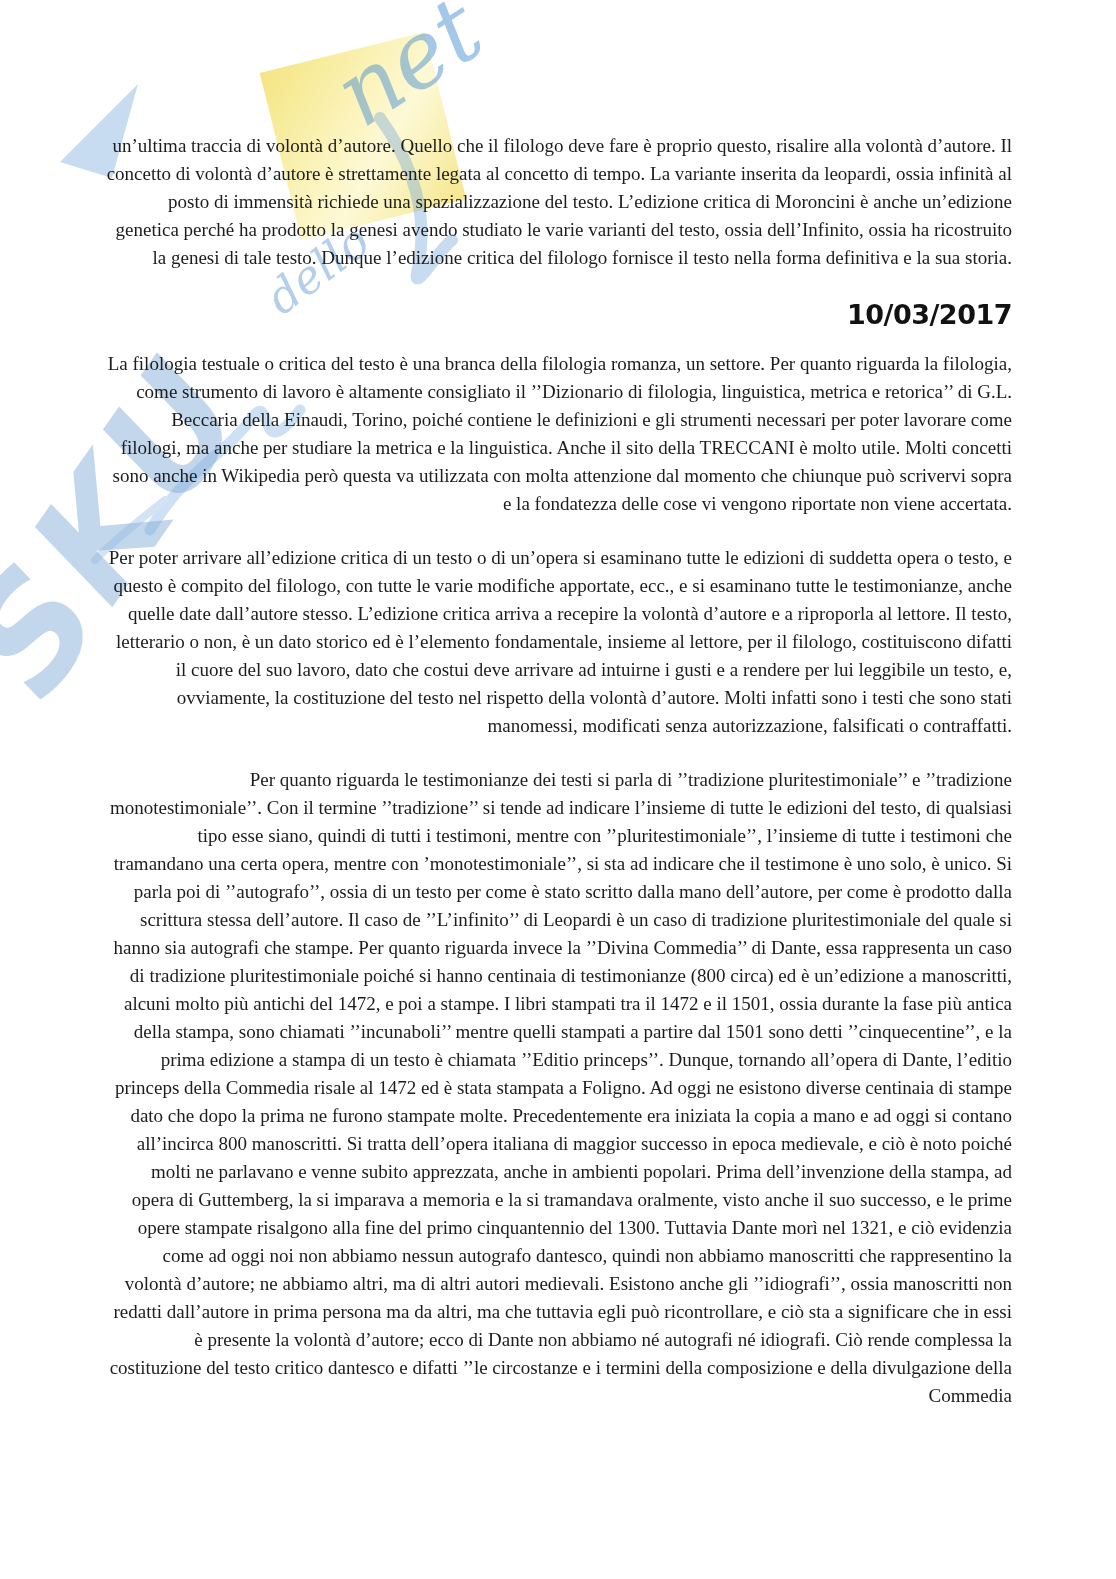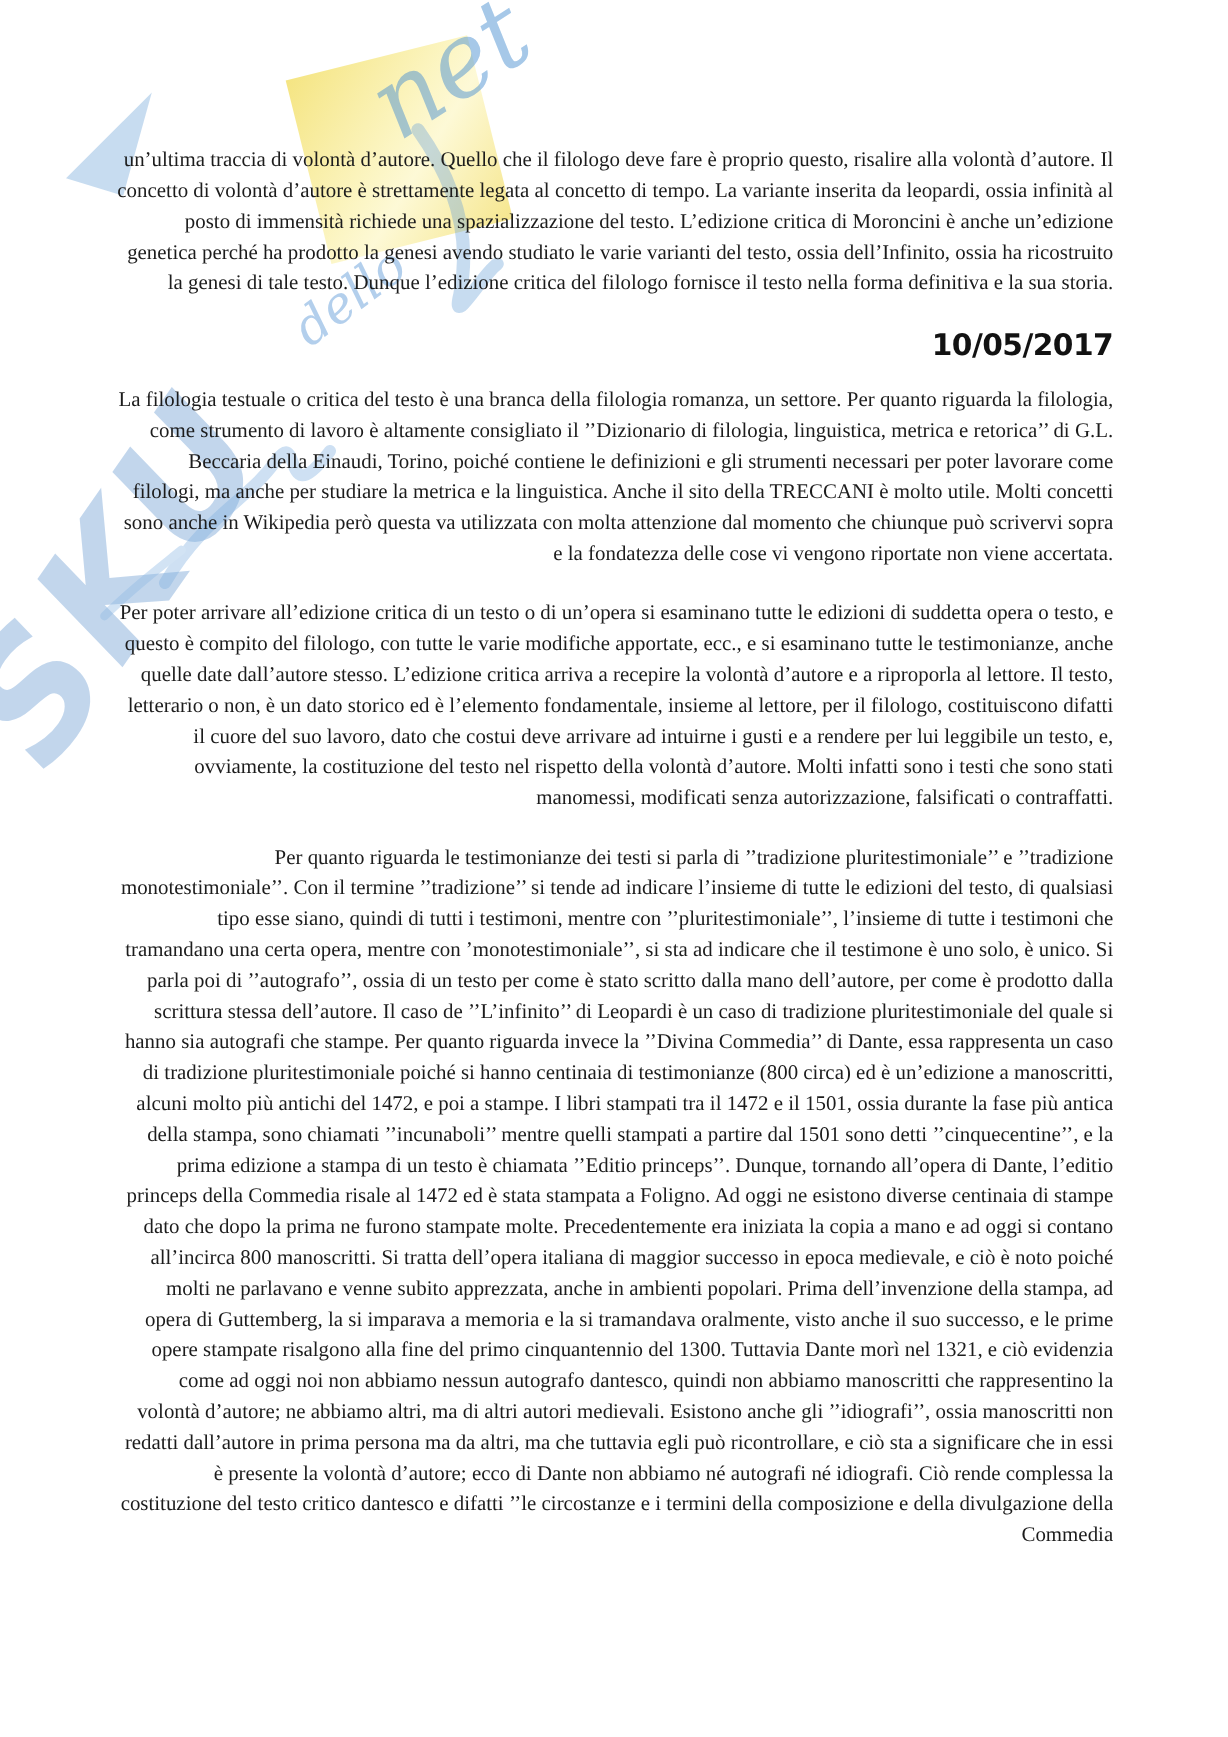--- a/index.html
+++ b/index.html
@@ -119,19 +119,19 @@
       <path d="M 150 530 C 185 470, 225 455, 250 420 C 275 385, 255 470, 300 410" fill="none" stroke="#7fb0e0" stroke-width="11" stroke-linecap="round"></path>
       <path d="M 95 560 C 120 535, 140 520, 165 500" fill="none" stroke="#8cb8e4" stroke-width="8" stroke-linecap="round"></path>
       <path d="M 380 118 C 410 160, 430 210, 418 268 C 410 300, 438 250, 452 240" fill="none" stroke="#6ea4d8" stroke-width="12" stroke-linecap="round"></path>
     </svg>
     <div class="wm-net">net</div>
     <div class="wm-script-word">dello</div>
   </div>
 
   <div class="content">
     <p>un’ultima traccia di volontà d’autore. Quello che il filologo deve fare è proprio questo, risalire alla volontà d’autore. Il concetto di volontà d’autore è strettamente legata al concetto di tempo.  La variante inserita da leopardi, ossia infinità al posto di immensità richiede una spazializzazione del testo. L’edizione critica di Moroncini è anche un’edizione genetica perché ha prodotto la genesi avendo studiato le varie varianti del testo, ossia dell’Infinito, ossia ha ricostruito la genesi di tale testo. Dunque l’edizione critica del filologo fornisce il testo nella forma definitiva e la sua storia.</p>
-    <h1>10/05/2017</h1>
+    <h1>10/03/2017</h1>
     <p>La filologia testuale o critica del testo è una branca della filologia romanza, un settore. Per quanto riguarda la filologia, come strumento di lavoro è altamente consigliato il ’’Dizionario di filologia, linguistica, metrica e retorica’’ di G.L. Beccaria della Einaudi, Torino, poiché contiene le definizioni e gli strumenti necessari per poter lavorare come filologi, ma anche per studiare la metrica e la linguistica. Anche il sito della TRECCANI è molto utile. Molti concetti sono anche in Wikipedia però questa va utilizzata con molta attenzione dal momento che chiunque può scrivervi sopra e la fondatezza delle cose vi vengono riportate non viene accertata.</p>
     <p>Per poter arrivare all’edizione critica di un testo o di un’opera si esaminano tutte le edizioni di suddetta opera o testo, e questo è compito del filologo, con tutte le varie modifiche apportate, ecc., e si esaminano tutte le testimonianze, anche quelle date dall’autore stesso. L’edizione critica arriva a recepire la volontà d’autore e a riproporla al lettore. Il testo, letterario o non, è un dato storico ed è l’elemento fondamentale, insieme al lettore, per il filologo, costituiscono difatti il cuore del suo lavoro, dato che costui deve arrivare ad intuirne i gusti e a rendere per lui leggibile un testo, e, ovviamente, la costituzione del testo nel rispetto della volontà d’autore.  Molti infatti sono i testi che sono stati manomessi, modificati senza autorizzazione, falsificati o contraffatti.</p>
     <p>Per quanto riguarda le testimonianze dei testi si parla di ’’tradizione pluritestimoniale’’ e ’’tradizione monotestimoniale’’. Con il termine ’’tradizione’’ si tende ad indicare l’insieme di tutte le edizioni del testo, di qualsiasi tipo esse siano, quindi di tutti i testimoni, mentre con ’’pluritestimoniale’’, l’insieme di tutte i testimoni che tramandano una certa opera, mentre con ’monotestimoniale’’, si sta ad indicare che il testimone è uno solo, è unico. Si parla poi di ’’autografo’’, ossia di un testo per come è stato scritto dalla mano dell’autore, per come è prodotto dalla scrittura stessa dell’autore. Il caso de ’’L’infinito’’ di Leopardi è un caso di tradizione pluritestimoniale del quale si hanno sia autografi che stampe. Per quanto riguarda invece la ’’Divina Commedia’’ di Dante, essa rappresenta un caso di tradizione pluritestimoniale poiché si hanno centinaia di testimonianze (800 circa) ed è un’edizione a manoscritti, alcuni molto più antichi del 1472, e poi a stampe. I libri stampati tra il 1472 e il 1501, ossia durante la fase più antica della stampa,  sono chiamati ’’incunaboli’’ mentre quelli stampati a partire dal 1501 sono detti ’’cinquecentine’’, e la prima edizione a stampa di un testo è chiamata ’’Editio princeps’’.  Dunque, tornando all’opera di Dante, l’editio princeps della Commedia risale al 1472 ed è stata stampata a Foligno. Ad oggi ne esistono diverse centinaia di stampe dato che dopo la prima ne furono stampate molte. Precedentemente era iniziata la copia a mano e ad oggi si contano all’incirca 800 manoscritti. Si tratta dell’opera italiana di maggior successo in epoca medievale, e ciò è noto poiché molti ne parlavano e venne subito apprezzata, anche in ambienti popolari. Prima dell’invenzione della stampa, ad opera di Guttemberg, la si imparava a memoria e la si tramandava oralmente, visto anche il suo successo, e le prime opere stampate risalgono alla fine del primo cinquantennio del 1300. Tuttavia Dante morì nel 1321, e ciò evidenzia come ad oggi noi non abbiamo nessun autografo dantesco, quindi non abbiamo manoscritti che rappresentino la volontà d’autore; ne abbiamo altri, ma di altri autori medievali. Esistono anche gli ’’idiografi’’, ossia manoscritti non redatti dall’autore in prima persona ma da altri, ma che tuttavia egli può ricontrollare, e ciò sta a significare che in essi è presente la volontà d’autore; ecco di Dante non abbiamo né autografi né idiografi. Ciò rende complessa la costituzione del testo critico dantesco e difatti ’’le circostanze e i termini della composizione e della divulgazione della Commedia</p>
   </div>
 
 </div>
 
 </body></html>

